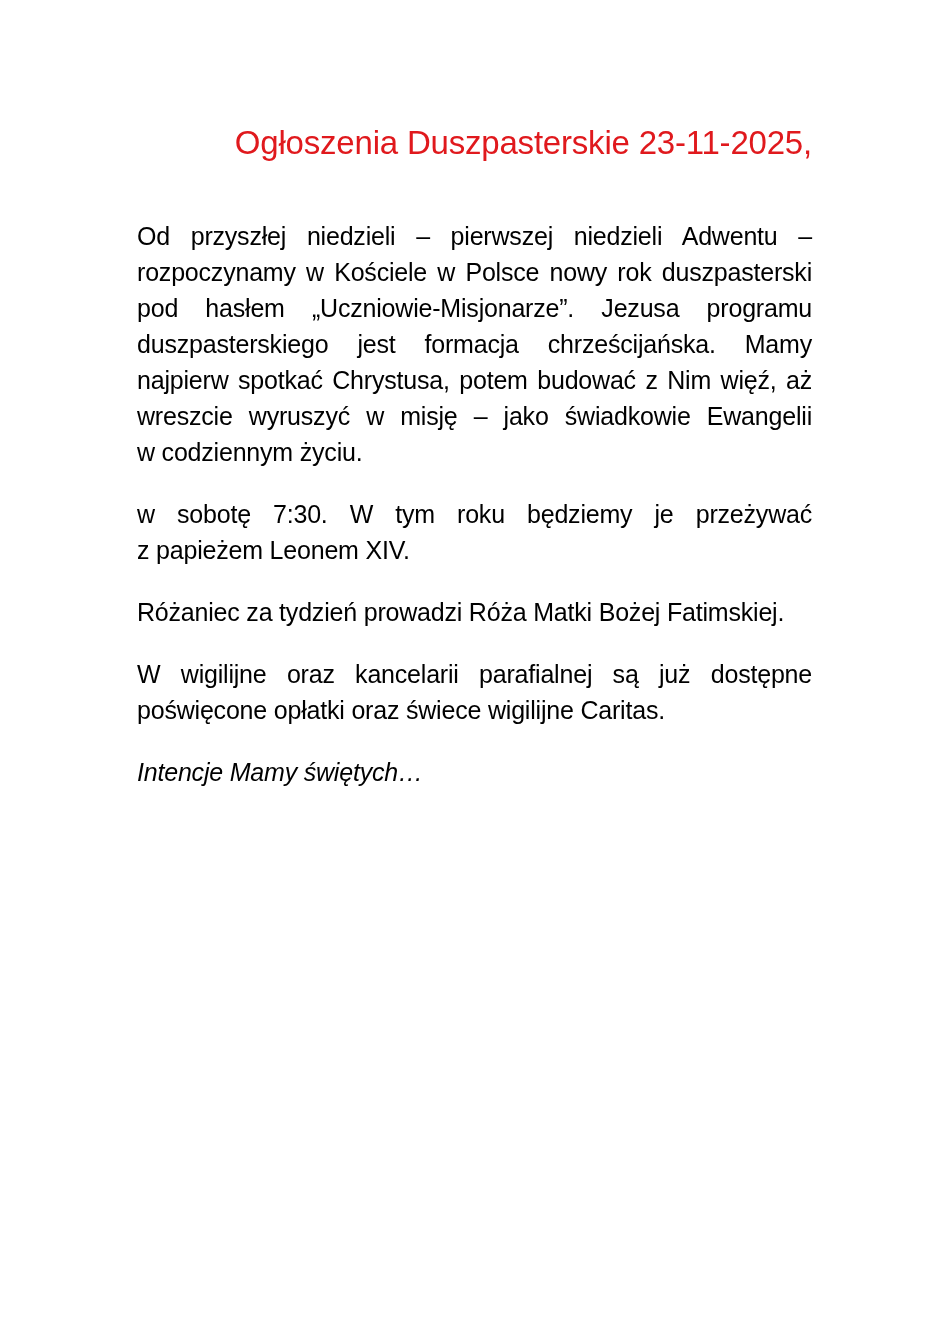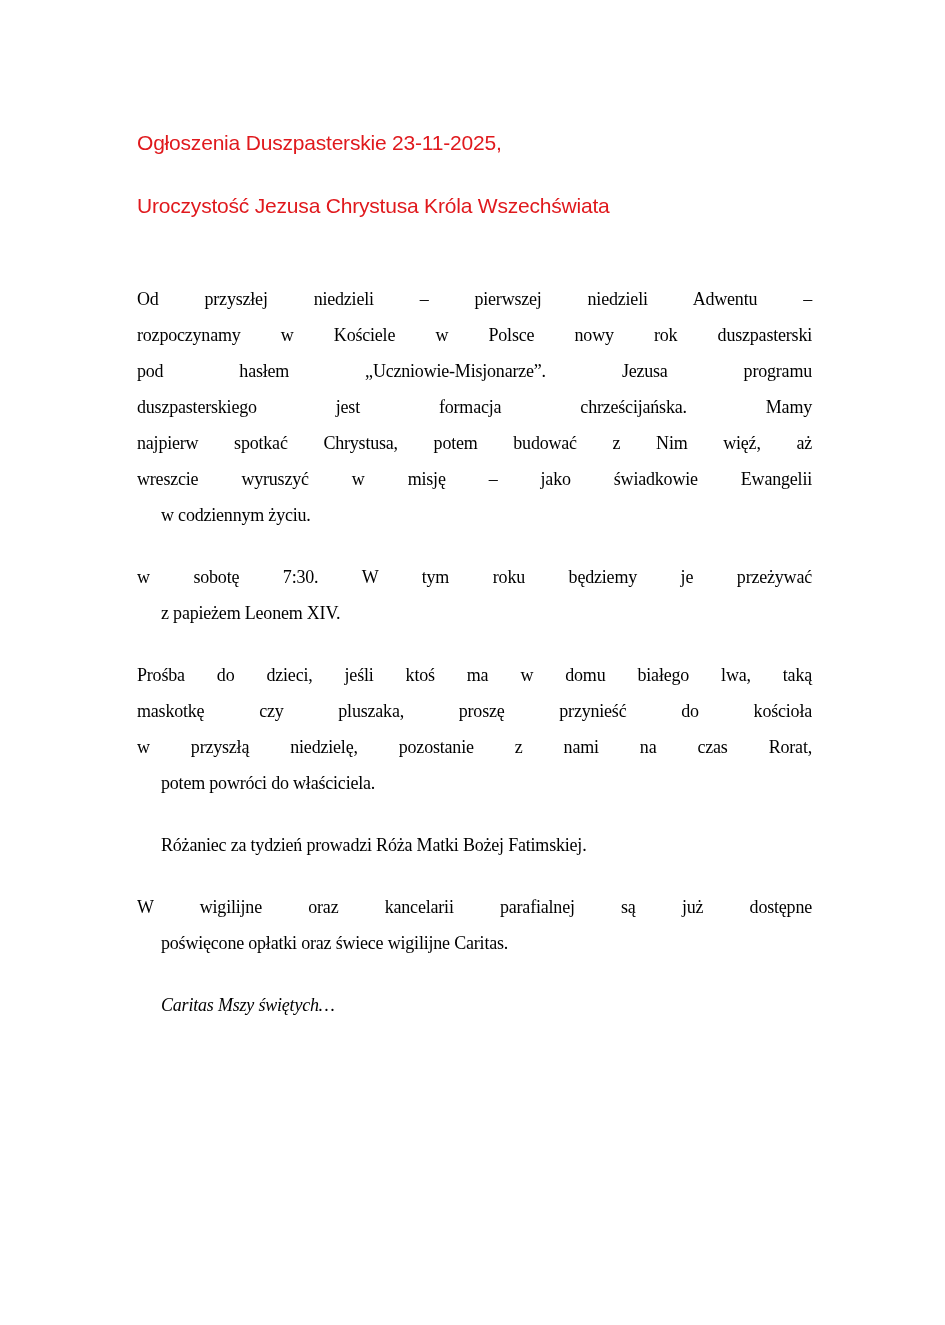--- a/index.html
+++ b/index.html
@@ -12,77 +12,68 @@
   }
   .doc {
     position: absolute;
     left: 137px;
     top: 0;
     width: 675px;
     color: #000000;
   }
   .doc-title, .doc-subtitle {
     color: var(--accent, #e0191d);
-    font-size: 21px;
+    font-size: 33px;
     line-height: 34px;
-    text-align: left;
+    text-align: right;
     letter-spacing: -0.2px;
     white-space: nowrap;
   }
   .doc-title { margin-top: 126px; }
   .doc-subtitle { margin-top: 29px; }
   .doc-body {
     margin-top: 58px;
-    font-size: 18px;
+    font-size: 25px;
     line-height: 36px;
     letter-spacing: -0.2px;
-    font-family: Liberation Serif, serif;
   }
   .para { margin: 0 0 26px 0; }
   .para.italic { font-style: italic; }
   .line {
     text-align: justify;
     text-align-last: justify;
   }
   .line.last {
     text-align: left;
     text-align-last: left;
-    margin-left: 24px;
   }
 </style>
 </head>
 <body style="background: rgb(255, 255, 255);">
 
 <main class="doc">
   <div class="doc-title">Ogłoszenia Duszpasterskie 23-11-2025,</div>
-  <div class="doc-subtitle">Uroczystość Jezusa Chrystusa Króla Wszechświata</div>
   <div class="doc-body" id="doc-body">
       <div class="para">
         <div class="line">Od przyszłej niedzieli – pierwszej niedzieli Adwentu –</div>
         <div class="line">rozpoczynamy w Kościele w Polsce nowy rok duszpasterski</div>
         <div class="line">pod hasłem „Uczniowie-Misjonarze”. Jezusa programu</div>
         <div class="line">duszpasterskiego jest formacja chrześcijańska. Mamy</div>
         <div class="line">najpierw spotkać Chrystusa, potem budować z Nim więź, aż</div>
         <div class="line">wreszcie wyruszyć w misję – jako świadkowie Ewangelii</div>
         <div class="line last">w codziennym życiu.</div>
       </div>
       <div class="para">
         <div class="line">w&nbsp;sobotę 7:30. W tym roku będziemy je przeżywać</div>
         <div class="line last">z&nbsp;papieżem Leonem XIV.</div>
       </div>
       <div class="para">
-        <div class="line">Prośba do dzieci, jeśli ktoś ma w domu białego lwa, taką</div>
-        <div class="line">maskotkę czy pluszaka, proszę przynieść do kościoła</div>
-        <div class="line">w&nbsp;przyszłą niedzielę, pozostanie z nami na czas Rorat,</div>
-        <div class="line last">potem powróci do właściciela.</div>
-      </div>
-      <div class="para">
         <div class="line last">Różaniec za tydzień prowadzi Róża Matki Bożej Fatimskiej.</div>
       </div>
       <div class="para">
         <div class="line">W wigilijne oraz kancelarii parafialnej są już dostępne</div>
         <div class="line last">poświęcone opłatki oraz świece wigilijne Caritas.</div>
       </div>
       <div class="para italic">
-        <div class="line last">Caritas Mszy świętych…</div>
+        <div class="line last">Intencje Mamy świętych…</div>
       </div>
     </div>
 </main>
 
 </body></html>

